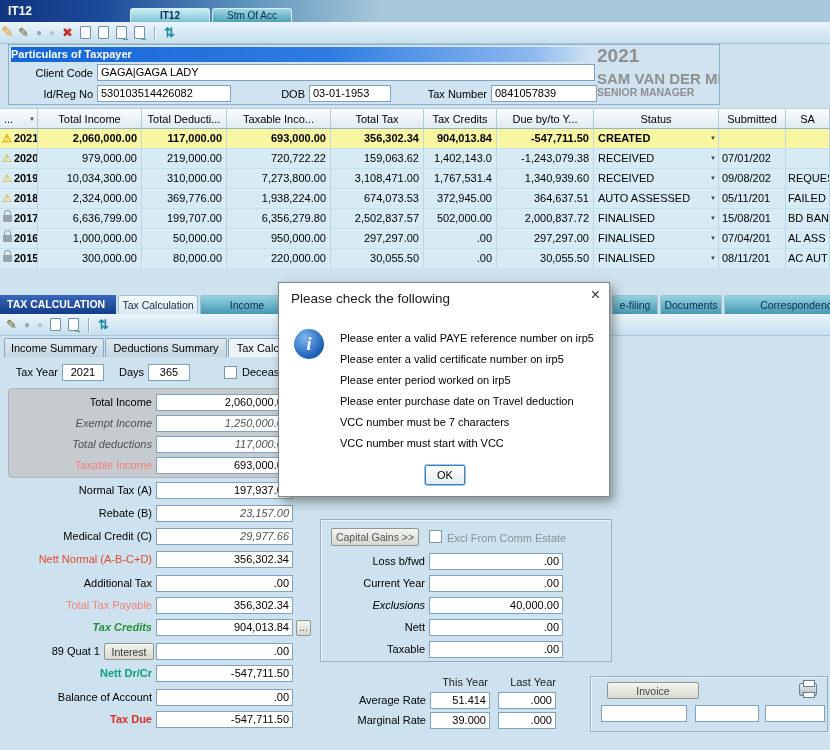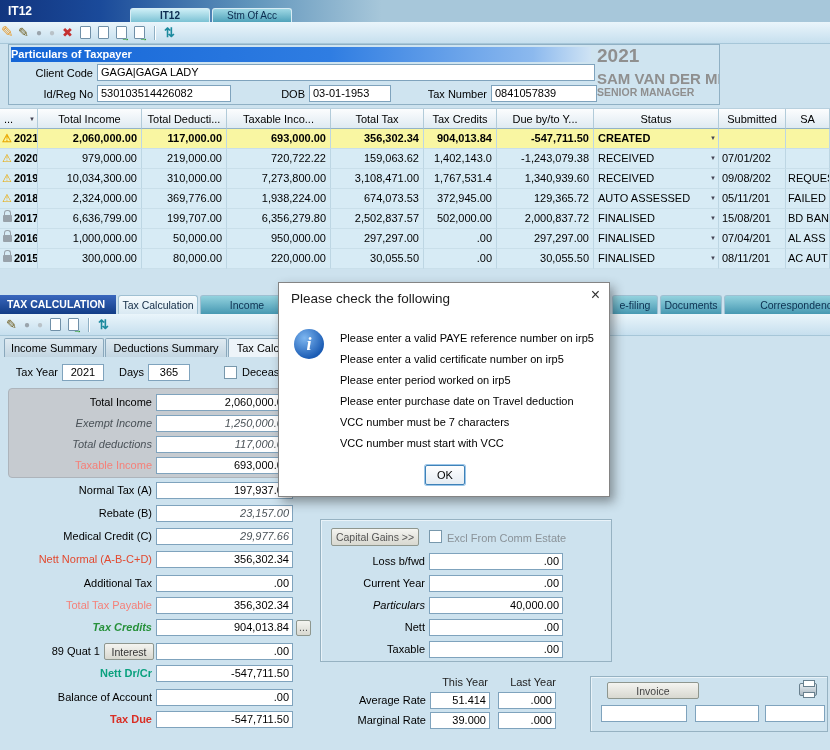--- a/index.html
+++ b/index.html
@@ -202,21 +202,21 @@
     <div class="grow">
       <div class="gcell c0 yearcell">
           <span class="warn">⚠</span>
           <span class="yr">2018</span>
         </div>
       <div class="gcell c1 num">2,324,000.00</div>
       <div class="gcell c2 num">369,776.00</div>
       <div class="gcell c3 num">1,938,224.00</div>
       <div class="gcell c4 num">674,073.53</div>
       <div class="gcell c5 num">372,945.00</div>
-      <div class="gcell c6 num">129,365.72</div>
+      <div class="gcell c6 num">364,637.51</div>
       <div class="gcell c7 statuscell">
           <span>AUTO ASSESSED</span>
           <span class="dd">▼</span>
         </div>
       <div class="gcell c8">05/11/201</div>
       <div class="gcell c9">FAILED</div>
     </div>
 
     <div class="grow">
       <div class="gcell c0 yearcell">
@@ -357,21 +357,21 @@
     <div class="btn" style="left:10px;top:8px;width:88px;height:18px">Capital Gains &gt;&gt;</div>
     <div class="chk" style="left:108px;top:10px"></div>
     <div class="lbl" style="left:126px;top:10px;width:160px;text-align:left;color:#8a9298">Excl From Comm Estate</div>
 
     <div class="lbl" style="left:4px;top:33px;width:100px">Loss b/fwd</div>
     <div class="inp" style="left:108px;top:33px;width:134px">.00</div>
 
     <div class="lbl" style="left: 4px;top:55px;width:100px">Current Year</div>
     <div class="inp" style="left:108px;top:55px;width:134px">.00</div>
 
-    <div class="lbl it" style="left:4px;top:77px;width:100px">Particulars</div>
+    <div class="lbl it" style="left:4px;top:77px;width:100px">Exclusions</div>
     <div class="inp" style="left:108px;top:77px;width:134px">40,000.00</div>
 
     <div class="lbl" style="left:4px;top:99px;width:100px">Nett</div>
     <div class="inp" style="left:108px;top:99px;width:134px">.00</div>
 
     <div class="lbl" style="left:4px;top:121px;width:100px">Taxable</div>
     <div class="inp" style="left:108px;top:121px;width:134px">.00</div>
   </div>
 
   <div class="lbl" style="left:400px;top:674px;width:88px;color:#222">This Year</div>

